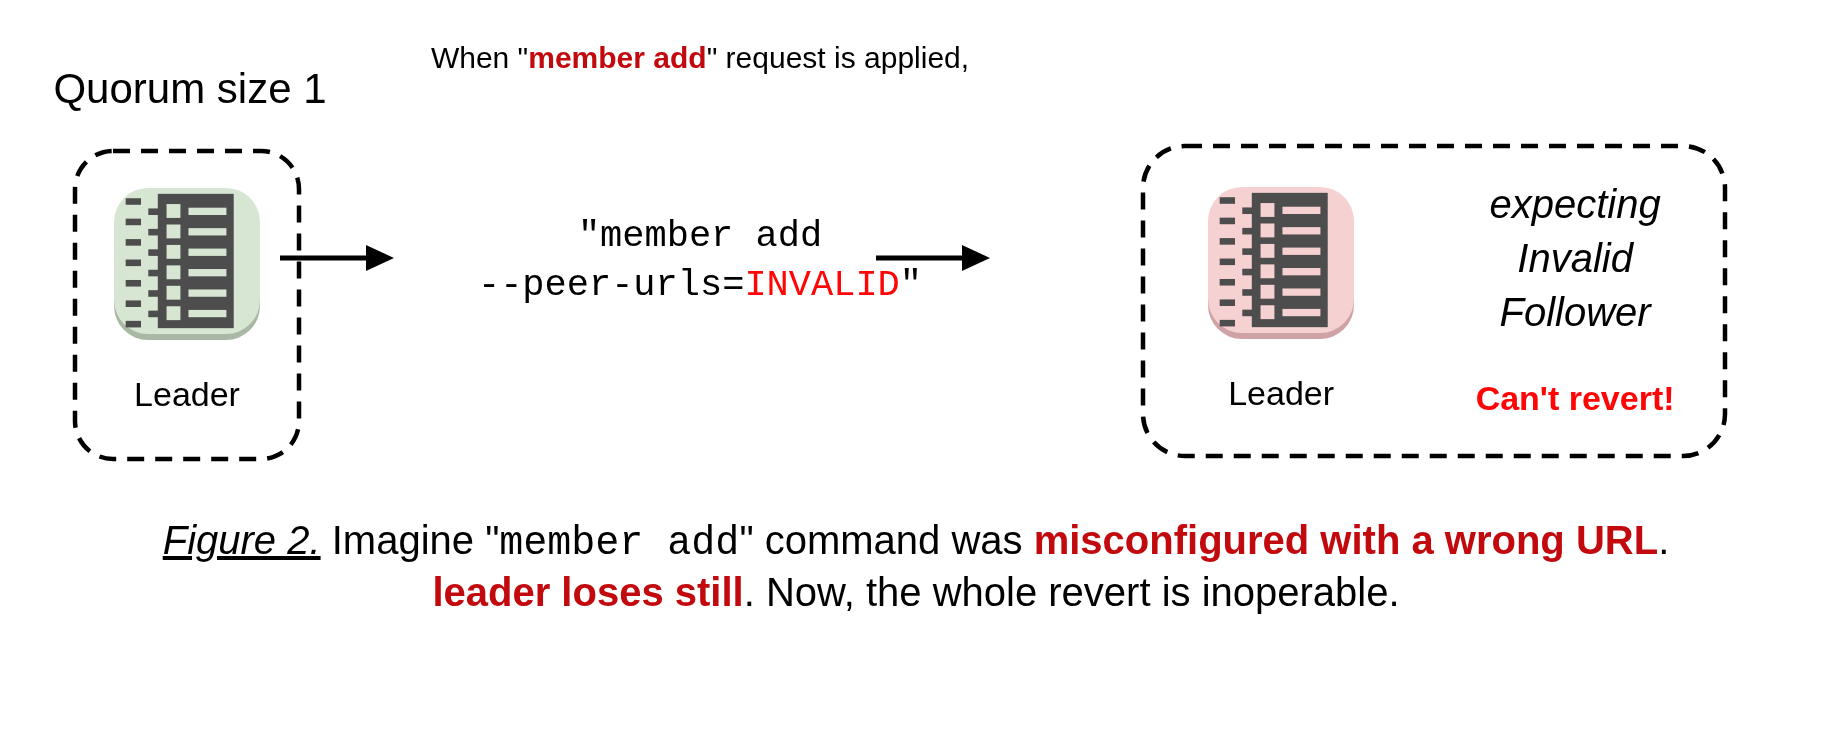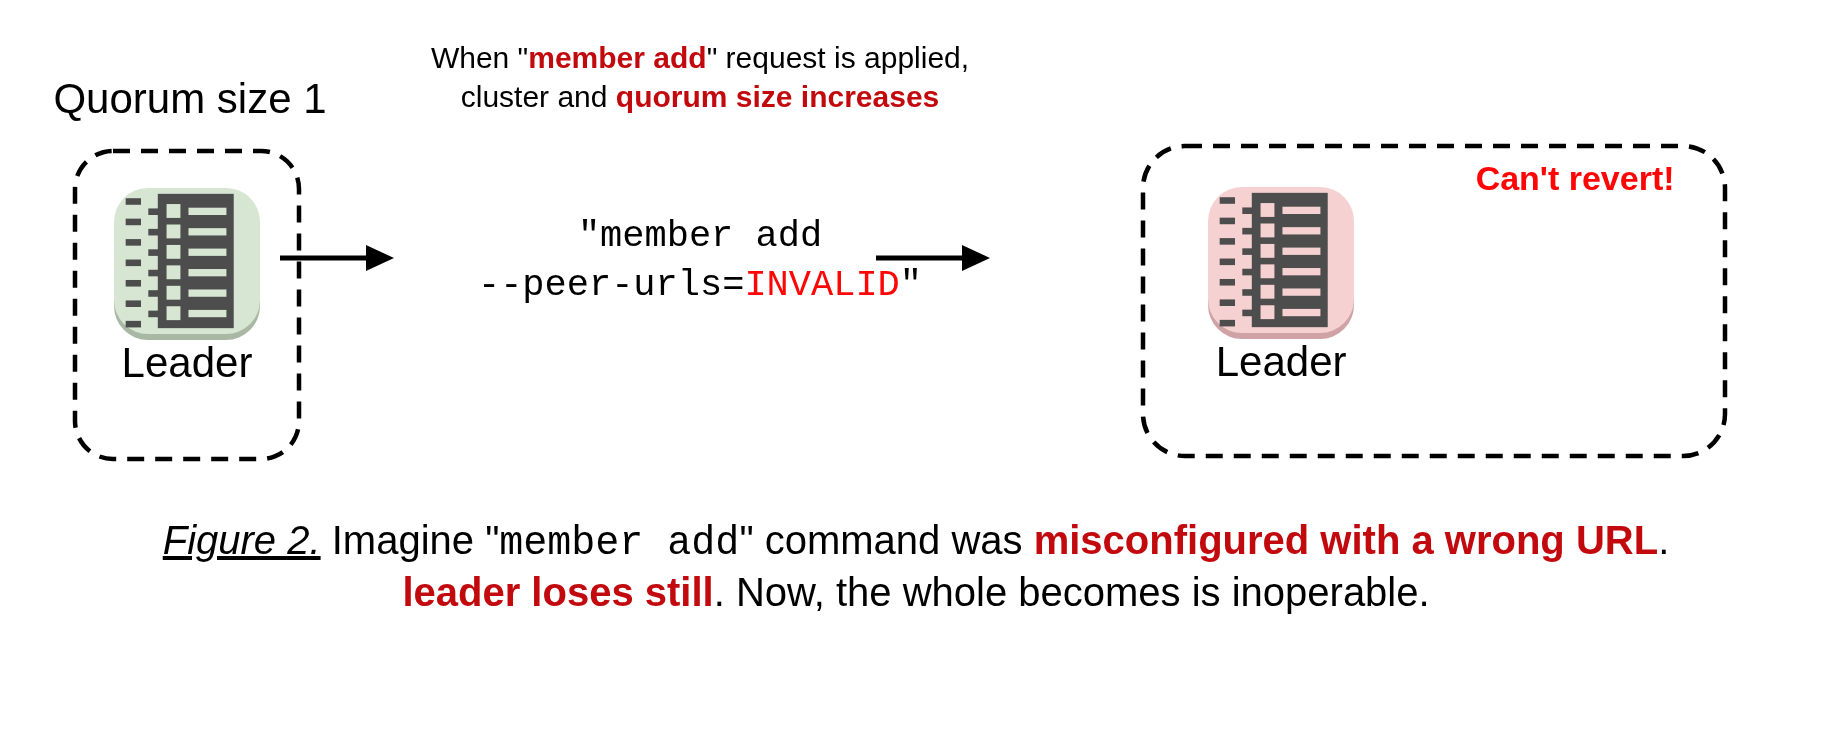--- a/index.html
+++ b/index.html
@@ -12,49 +12,49 @@
   .dashed-box .frame{position:absolute;left:0;top:0;}
   .box-content{position:relative;width:100%;height:100%;display:flex;}
 
   .node{display:flex;flex-direction:column;align-items:center;}
   .node-icon{width:146px;height:146px;border-radius:34px;position:relative;display:flex;align-items:center;justify-content:center;}
   .node-icon.green{background:var(--green_bg,#d6e6d2);box-shadow:0 6px 0 var(--green_shadow,#a9b8a4);}
   .node-icon.pink{background:var(--pink_bg,#f6d1d1);box-shadow:0 6px 0 var(--pink_shadow,#cfa3a5);}
   .glyph-dark{fill:var(--icon_dark,#4d4d4d);}
   .green .glyph-light{fill:var(--green_bg,#d6e6d2);}
   .pink .glyph-light{fill:var(--pink_bg,#f6d1d1);}
-  .node-label{font-size:42px;line-height:48px;margin-top:5px;}
+  .node-label{font-size:34px;line-height:48px;margin-top:36px;}
 
   .annotation{position:absolute;left:400px;top:38px;width:600px;text-align:center;font-size:30px;line-height:39px;}
   .annotation .rich-line{white-space:nowrap;}
 
   .command{position:absolute;left:400px;top:212px;width:600px;text-align:center;
     font-family:"Liberation Mono",monospace;font-size:37px;line-height:49px;}
   .command .rich-line{white-space:nowrap;}
 
   .arrow{position:absolute;width:114px;height:34px;}
 
   .expectation{font-style:italic;font-size:40px;line-height:54px;text-align:center;}
-  .warning{color:var(--red_bright,#ff0505);font-weight:700;font-size:34px;margin-top:16px;text-align:center;white-space:nowrap;}
+  .warning{color:var(--red_bright,#ff0505);font-weight:700;font-size:34px;margin-top:40px;text-align:center;white-space:nowrap;}
 
   .caption{position:absolute;left:0;top:516px;width:1832px;text-align:center;font-size:40px;line-height:49px;}
   .caption .rich-line{white-space:nowrap;}
 
   .seg-plain{}
   .seg-redbold{color:var(--red_dark,#c20a0e);font-weight:700;}
   .seg-redbright{color:var(--red_bright,#ff0505);}
   .seg-mono{font-family:"Liberation Mono",monospace;}
   .seg-italic{font-style:italic;text-decoration:underline;}
 </style>
 </head>
 <body>
 
 <div class="stage">
 
-  <div class="panel-title" style="left:30px;top:76px;width:320px;">Quorum size 1</div>
+  <div class="panel-title" style="left:30px;top:66px;width:320px;">Quorum size 1</div>
 
   <div class="dashed-box" style="left:72px;top:148px;width:230px;height:314px;">
     <svg class="frame" width="230" height="314" viewBox="0 0 230 314">
       <rect x="3" y="3" width="224" height="308" rx="38" fill="none" stroke="#000" stroke-width="4.5" stroke-dasharray="17 11"></rect>
     </svg>
     <div class="box-content" style="flex-direction:column;align-items:center;">
       <div class="node" style="margin-top:40px;">
         <div class="node-icon green">
           <svg width="146" height="146" viewBox="0 0 100 100">
             <rect class="glyph-dark" x="8" y="7" width="10.5" height="4.5"></rect>
@@ -85,21 +85,20 @@
               <rect class="glyph-light" x="51" y="83.5" width="26" height="5"></rect>
           </svg>
         </div>
         <div class="node-label">Leader</div>
       </div>
     </div>
   </div>
 
   <div class="annotation">
       <div class="rich-line"><span class="seg-plain">When "</span><span class="seg-redbold">member add</span><span class="seg-plain">" request is applied,</span></div>
-      <div class="rich-line"><span class="seg-plain">cluster and </span><span class="seg-redbold">quorum size increases</span></div>
     </div>
 
   <svg class="arrow" style="left:280px;top:241px;" viewBox="0 0 114 34">
     <line x1="0" y1="17" x2="88" y2="17" stroke="#000" stroke-width="5"></line>
     <polygon points="86,4 114,17 86,30" fill="#000"></polygon>
   </svg>
 
   <div class="command">
       <div class="rich-line"><span class="seg-plain">"member add</span></div>
       <div class="rich-line"><span class="seg-plain">--peer-urls=</span><span class="seg-redbright">INVALID</span><span class="seg-plain">"</span></div>
@@ -145,23 +144,28 @@
               <rect class="glyph-light" x="36" y="67" width="9.5" height="9.5"></rect>
                 <rect class="glyph-light" x="51" y="69.5" width="26" height="5"></rect>
               <rect class="glyph-light" x="36" y="81" width="9.5" height="9.5"></rect>
                 <rect class="glyph-light" x="51" y="83.5" width="26" height="5"></rect>
             </svg>
           </div>
           <div class="node-label">Leader</div>
         </div>
       </div>
       <div style="width:52%;display:flex;flex-direction:column;align-items:center;">
+        <div class="expectation" style="margin-top:34px;">
+          <div>expecting</div>
+          <div>Invalid</div>
+          <div>Follower</div>
+        </div>
         <div class="warning">Can't revert!</div>
       </div>
     </div>
   </div>
 
   <div class="caption">
       <div class="rich-line"><span class="seg-italic">Figure 2.</span><span class="seg-plain"> Imagine "</span><span class="seg-mono">member add</span><span class="seg-plain">" command was </span><span class="seg-redbold">misconfigured with a wrong URL</span><span class="seg-plain">.</span></div>
-      <div class="rich-line"><span class="seg-redbold">leader loses still</span><span class="seg-plain">. Now, the whole becomes is inoperable.</span></div>
+      <div class="rich-line"><span class="seg-redbold">leader loses still</span><span class="seg-plain">. Now, the whole revert is inoperable.</span></div>
     </div>
 
 </div>
 
 </body></html>

